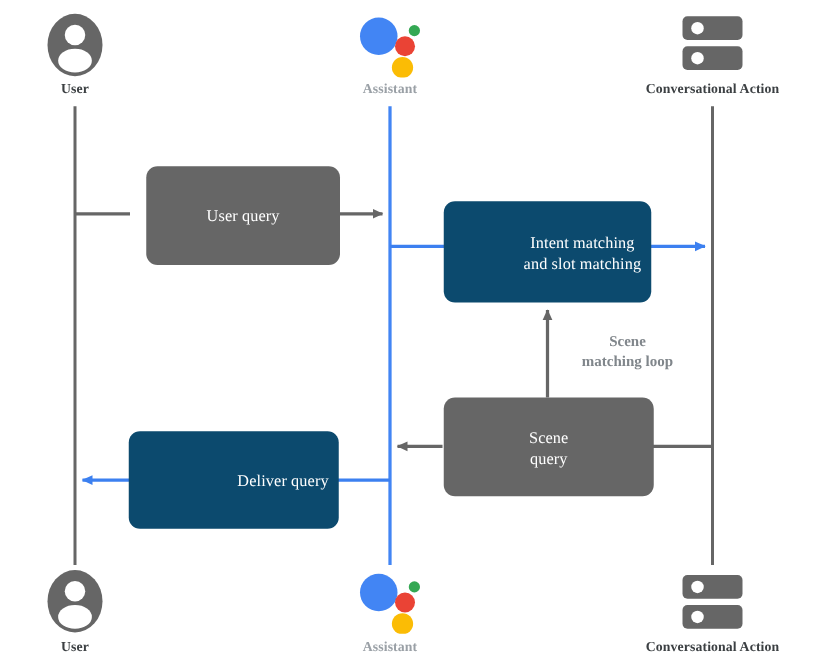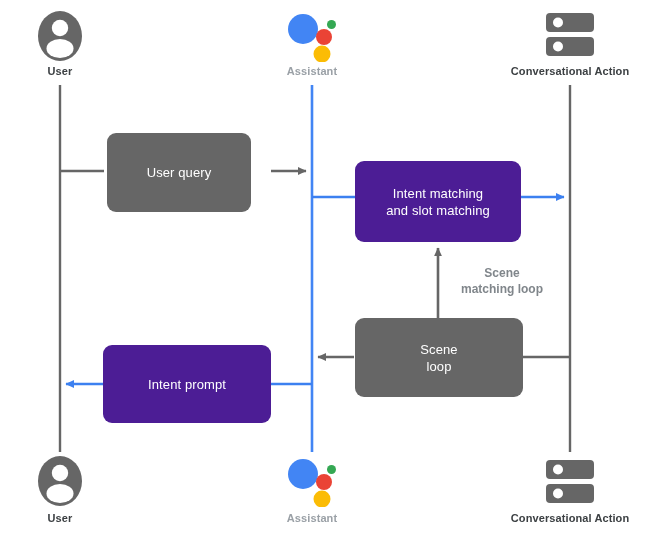--- a/index.html
+++ b/index.html
@@ -10,20 +10,21 @@
   }
   body {
     font-family: "Liberation Sans", sans-serif;
   }
   #diagram-root {
     position: relative;
     width: 659px;
     height: 537px;
     background: #ffffff;
     overflow: hidden;
+    font-family: Liberation Serif, serif;
   }
   .svg-layer {
     position: absolute;
     top: 0;
     left: 0;
     width: 659px;
     height: 537px;
   }
   .actor-label {
     position: absolute;
@@ -45,21 +46,21 @@
     justify-content: center;
     text-align: center;
     color: #ffffff;
     font-size: 13px;
     line-height: 17px;
     letter-spacing: 0.1px;
     box-sizing: border-box;
     padding: 4px 8px;
   }
   .node-box.gray { background: #666666; }
-  .node-box.blue { background: #4c1d95; }
+  .node-box.blue { background: #0c4a6e; justify-content: flex-end; }
 
   .loop-label {
     position: absolute;
     font-size: 12px;
     line-height: 16px;
     font-weight: bold;
     color: #80868b;
     text-align: center;
     white-space: nowrap;
     transform: translateX(-50%);
@@ -125,40 +126,40 @@
   <div class="icon-wrap" style="left:538px; top:10px;">
     <svg width="64" height="50" viewBox="0 0 64 50" xmlns="http://www.w3.org/2000/svg">
       <rect x="8" y="3" width="48" height="19" rx="4" fill="#666666"></rect>
       <circle cx="20" cy="12.5" r="5" fill="#ffffff"></circle>
       <rect x="8" y="27" width="48" height="19" rx="4" fill="#666666"></rect>
       <circle cx="20" cy="36.5" r="5" fill="#ffffff"></circle>
     </svg>
   </div>
   <div class="actor-label dark" style="left:570px; top:65px;">Conversational Action</div>
 
-  <div class="node-box gray" style="left:107px; top:133px; width:144px; height:79px;">
+  <div class="node-box gray" style="left:117px; top:133px; width:155px; height:79px;">
     <span>User query</span>
   </div>
 
   <div class="node-box blue" style="left:355px; top:161px; width:166px; height:81px;">
     <span>
       <span>Intent matching</span><br>
       <span>and slot matching</span>
     </span>
   </div>
 
   <div class="node-box gray" style="left:355px; top:318px; width:168px; height:79px;">
     <span>
       <span>Scene</span><br>
-      <span>loop</span>
+      <span>query</span>
     </span>
   </div>
 
   <div class="node-box blue" style="left:103px; top:345px; width:168px; height:78px;">
-    <span>Intent prompt</span>
+    <span>Deliver query</span>
   </div>
 
   <div class="loop-label" style="left:502px; top:265px;">
     <span>Scene</span><br>
     <span>matching loop</span>
   </div>
 
   <div class="icon-wrap" style="left:37px; top:455px;">
     <svg width="46" height="52" viewBox="0 0 46 52" xmlns="http://www.w3.org/2000/svg">
       <ellipse cx="23" cy="26" rx="22" ry="25" fill="#666666"></ellipse>

